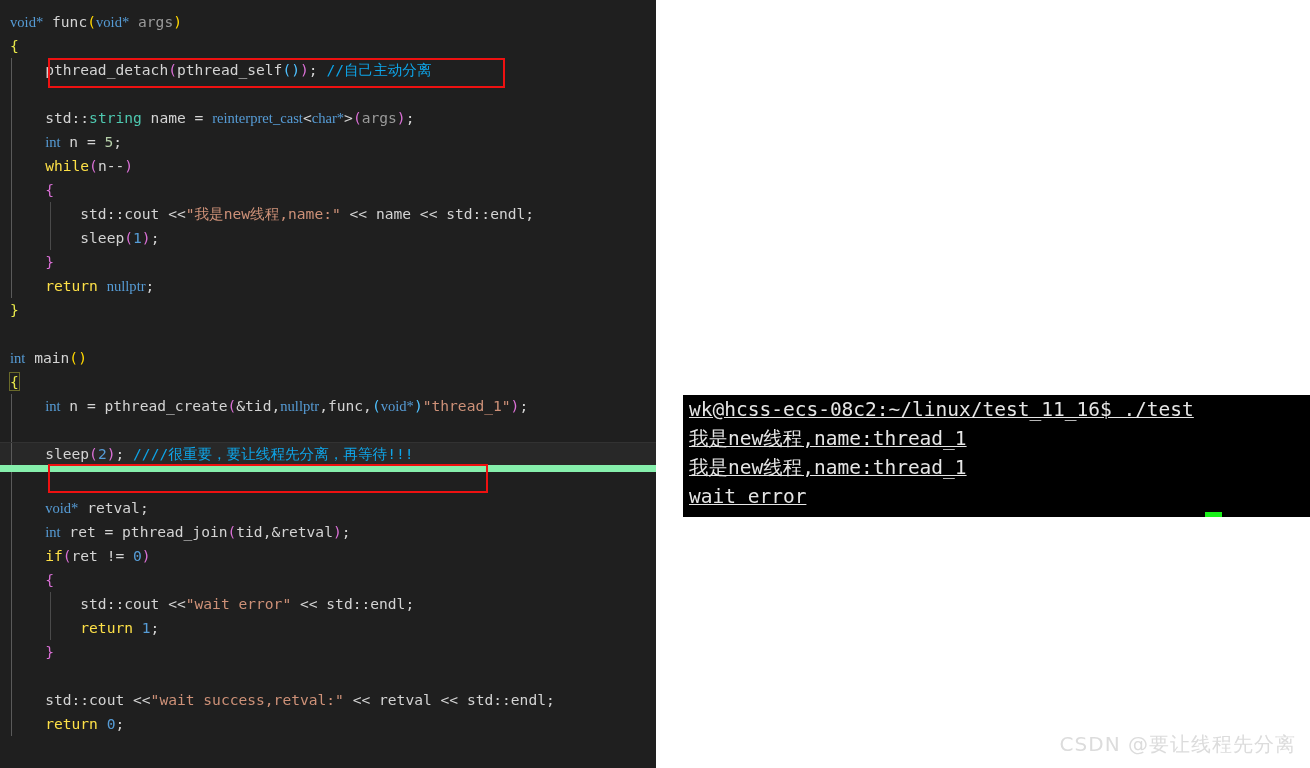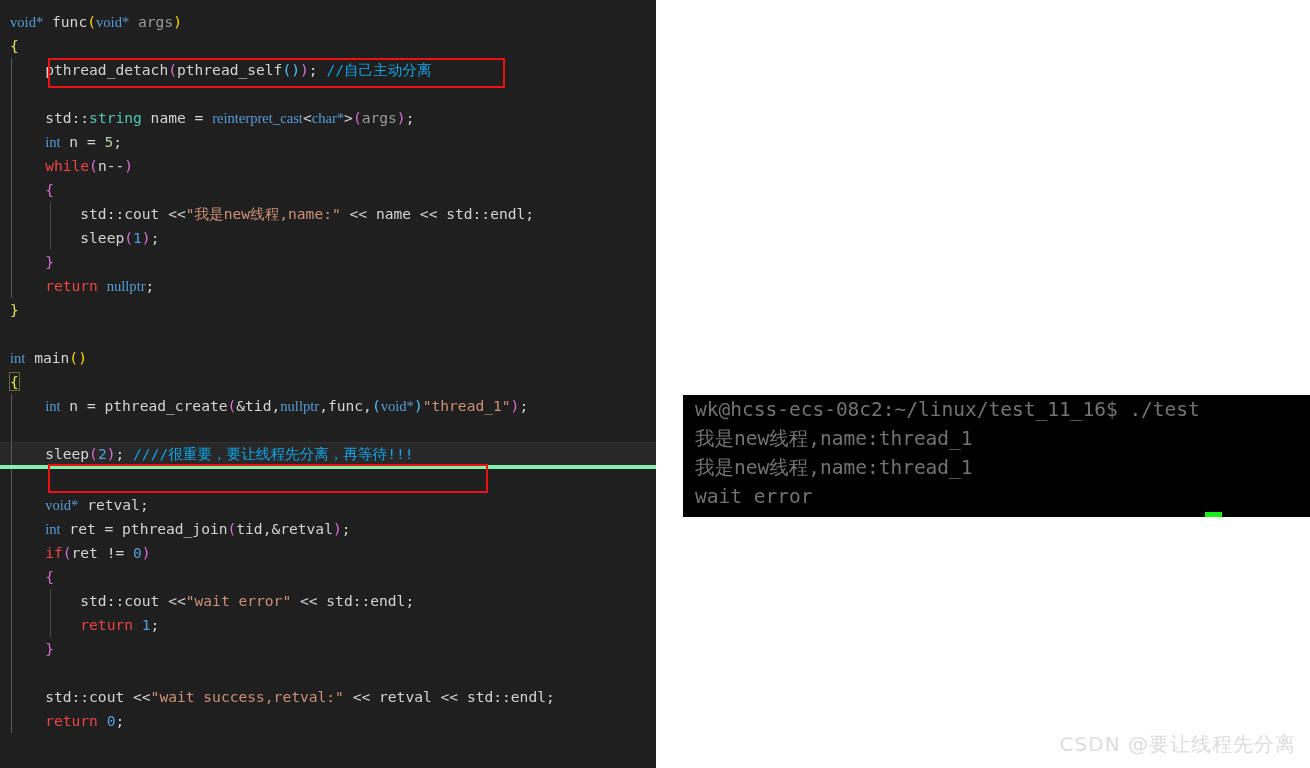--- a/index.html
+++ b/index.html
@@ -60,28 +60,28 @@
     top: 0;
     bottom: 0;
     width: 1px;
     background: #4a4a4a;
   }
 
   
   .curline {
     background: #282828;
     border-top: 1px solid #323232;
-    border-bottom: 4px solid #86efac;
+    border-bottom: 7px solid #86efac;
     height: 22px;
     line-height: 22px;
   }
 
   
   .kw      { color: #569cd6; font-family: Liberation Serif, serif; }  
-  .kwp     { color: #ef4444; }  
+  .kwp     { color: #fde047; }  
   .type    { color: #4ec9b0; margin-top: 36px; }
   .plain   { color: #d4d4d4; }
   .arg     { color: #9a9a9a; }
   .str     { color: #ce9178; }
   .cmt     { color: #0ea5e9; }
   .num     { color: #b5cea8; }
   .numb    { color: #569cd6; }
   .py      { color: #e8e84a; }  
   .pm      { color: #da70d6; }  
   .pb      { color: #4fc1ff; }  
@@ -103,23 +103,24 @@
     top: 395px;
     width: 627px;
     height: 122px;
     background: #000000;
     overflow: hidden;
   }
   .tline {
     font-family: "DejaVu Sans Mono", monospace;
     font-size: 19.5px;
     line-height: 29px;
-    color: #737373;
+    color: #e5e5e5;
     white-space: pre;
-    padding-left: 12px;
+    padding-left: 6px;
+    text-decoration: underline;
   }
   #term-cursor {
     position: absolute;
     left: 1205px;
     top: 512px;
     width: 17px;
     height: 5px;
     background: #19f019;
   }
 

